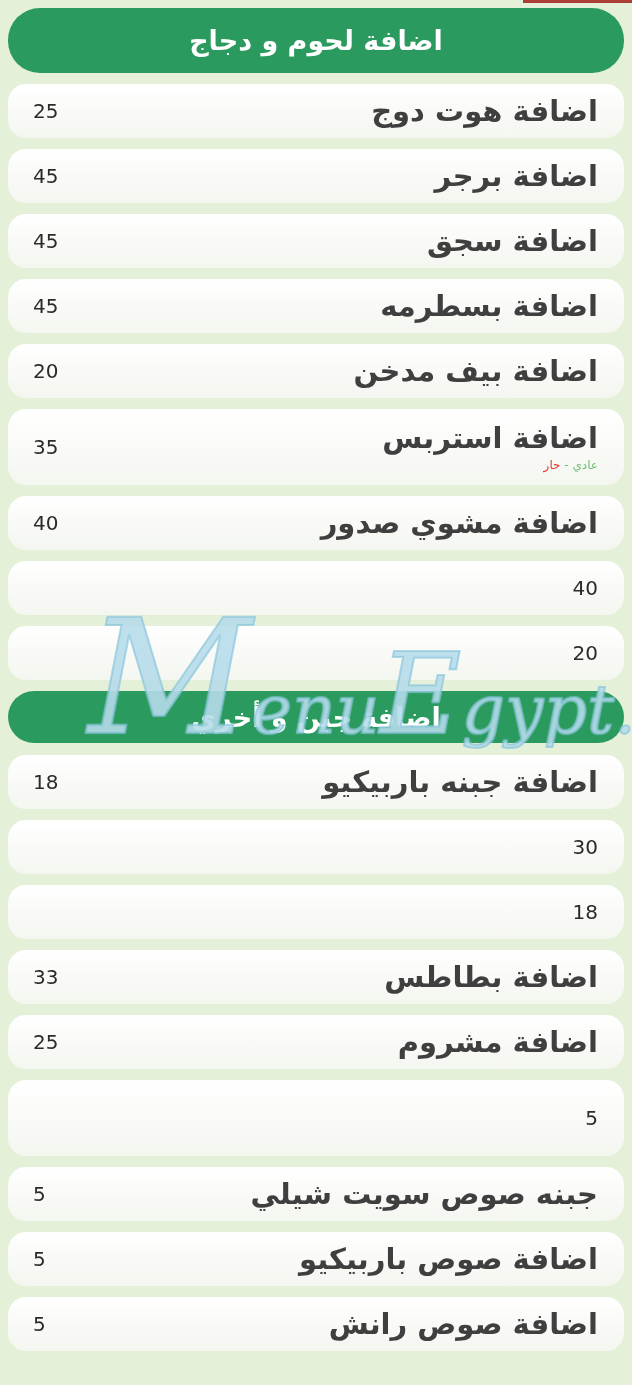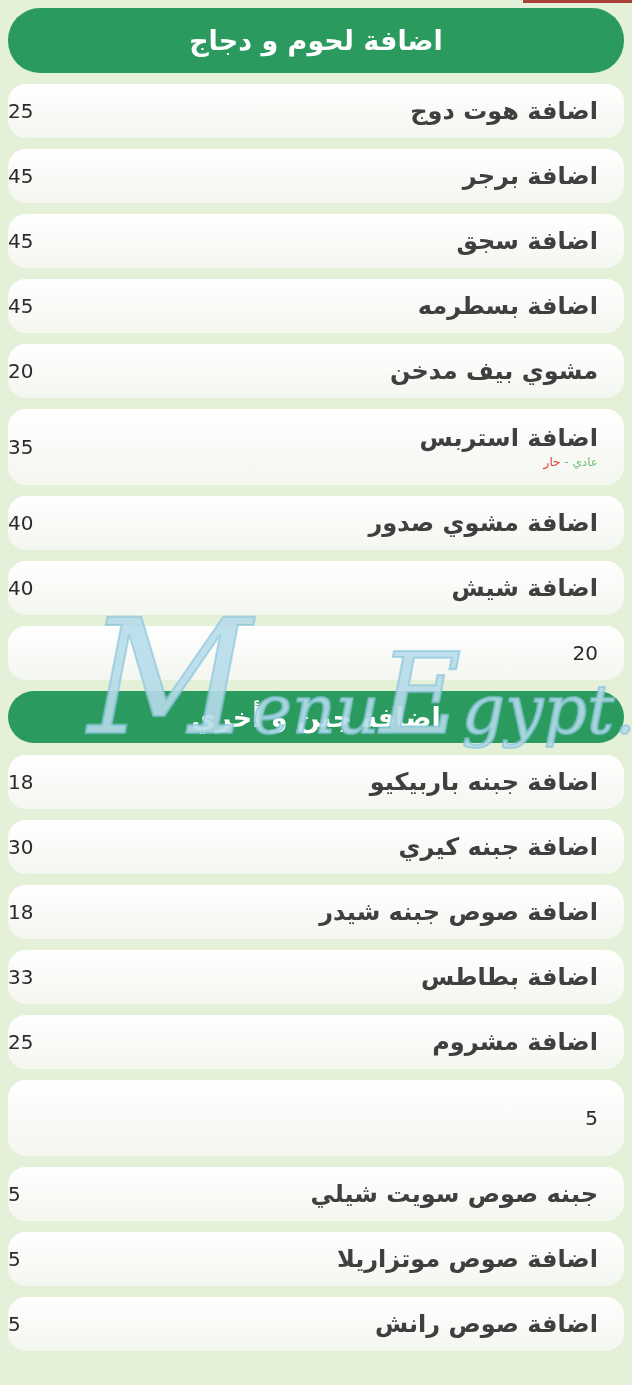--- a/index.html
+++ b/index.html
@@ -62,34 +62,35 @@
     box-sizing: border-box;
   }
   .row.tall { height: 76px; }
   .item-info {
     display: flex;
     flex-direction: column;
     justify-content: center;
   }
   .item-name {
     color: #3f3f3f;
-    font-size: 24px;
+    font-size: 29px;
     font-weight: 600;
     line-height: 1.25;
   }
   .item-variants {
     font-size: 12px;
     line-height: 1.3;
     margin-top: 2px;
   }
   .v-normal, .v-sep { color: #6fbf73; }
   .v-hot { color: #e53935; }
   .item-price {
     color: #2b2b2b;
     font-size: 20px;
+    padding-left: 25px;
     direction: ltr;
   }
   .watermark {
     position: absolute;
     left: 88px;
     top: 598px;
     width: 500px;
     display: flex;
     align-items: baseline;
     pointer-events: none;
@@ -138,73 +139,64 @@
 
   <div class="row">
     <div class="item-info">
       <div class="item-name">اضافة بسطرمه</div>
     </div>
     <div class="item-price">45</div>
   </div>
 
   <div class="row">
     <div class="item-info">
-      <div class="item-name">مشوي بيف مدخن</div>
+      <div class="item-name">اضافة بيف مدخن</div>
     </div>
     <div class="item-price">20</div>
   </div>
 
   <div class="row tall">
     <div class="item-info">
       <div class="item-name">اضافة استربس</div>
       <div class="item-variants"><span class="v-normal">عادي</span><span class="v-sep"> - </span><span class="v-hot">حار</span></div>
     </div>
     <div class="item-price">35</div>
   </div>
 
   <div class="row">
     <div class="item-info">
       <div class="item-name">اضافة مشوي صدور</div>
     </div>
     <div class="item-price">40</div>
   </div>
 
   <div class="row">
-    <div class="item-info">
-      <div class="item-name">اضافة شيش</div>
-    </div>
     <div class="item-price">40</div>
   </div>
 
   <div class="row">
     <div class="item-price">20</div>
   </div>
 
   <div class="section-header second">
     <span class="title">اضافة جبن و أخري</span>
   </div>
 
   <div class="row">
     <div class="item-info">
       <div class="item-name">اضافة جبنه باربيكيو</div>
     </div>
     <div class="item-price">18</div>
   </div>
 
   <div class="row">
-    <div class="item-info">
-      <div class="item-name">اضافة جبنه كيري</div>
-    </div>
     <div class="item-price">30</div>
   </div>
 
   <div class="row">
-    <div class="item-info">
-      <div class="item-name">اضافة صوص جبنه شيدر</div>
-    </div>
     <div class="item-price">18</div>
   </div>
 
   <div class="row">
     <div class="item-info">
       <div class="item-name">اضافة بطاطس</div>
     </div>
     <div class="item-price">33</div>
   </div>
 
@@ -221,21 +213,21 @@
 
   <div class="row">
     <div class="item-info">
       <div class="item-name">جبنه صوص سويت شيلي</div>
     </div>
     <div class="item-price">5</div>
   </div>
 
   <div class="row">
     <div class="item-info">
-      <div class="item-name">اضافة صوص موتزاريلا</div>
+      <div class="item-name">اضافة صوص باربيكيو</div>
     </div>
     <div class="item-price">5</div>
   </div>
 
   <div class="row">
     <div class="item-info">
       <div class="item-name">اضافة صوص رانش</div>
     </div>
     <div class="item-price">5</div>
   </div>

